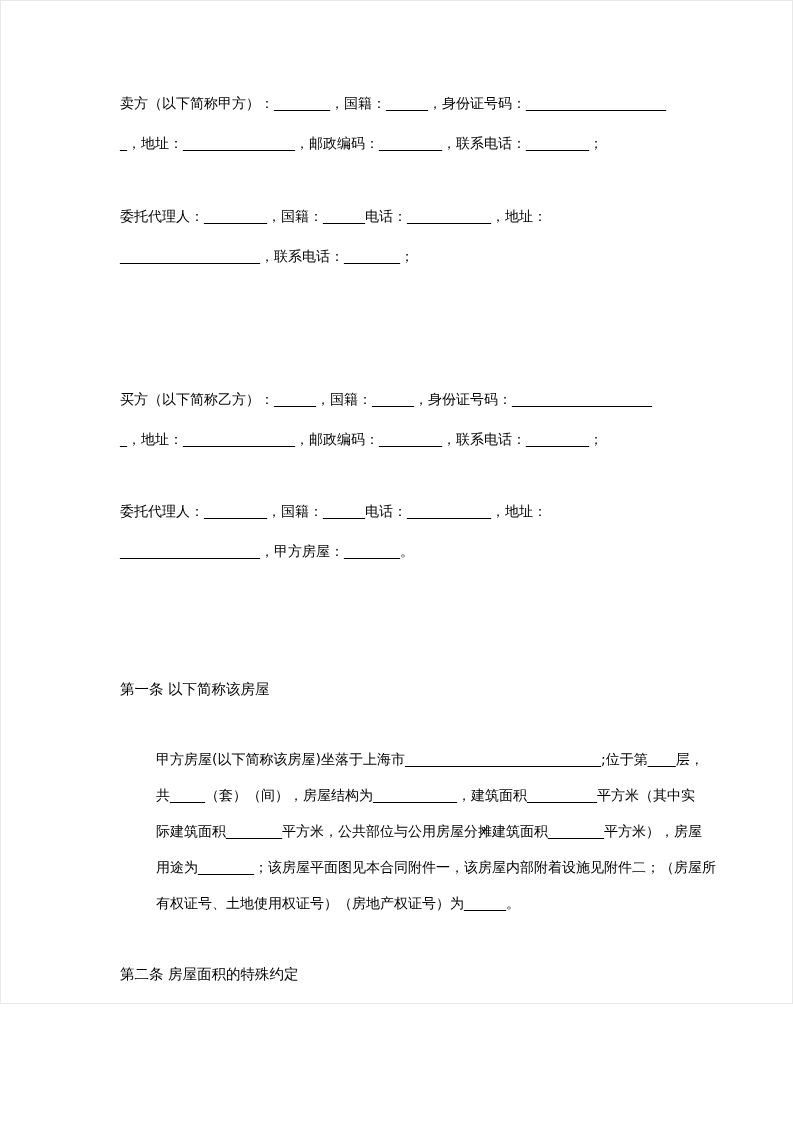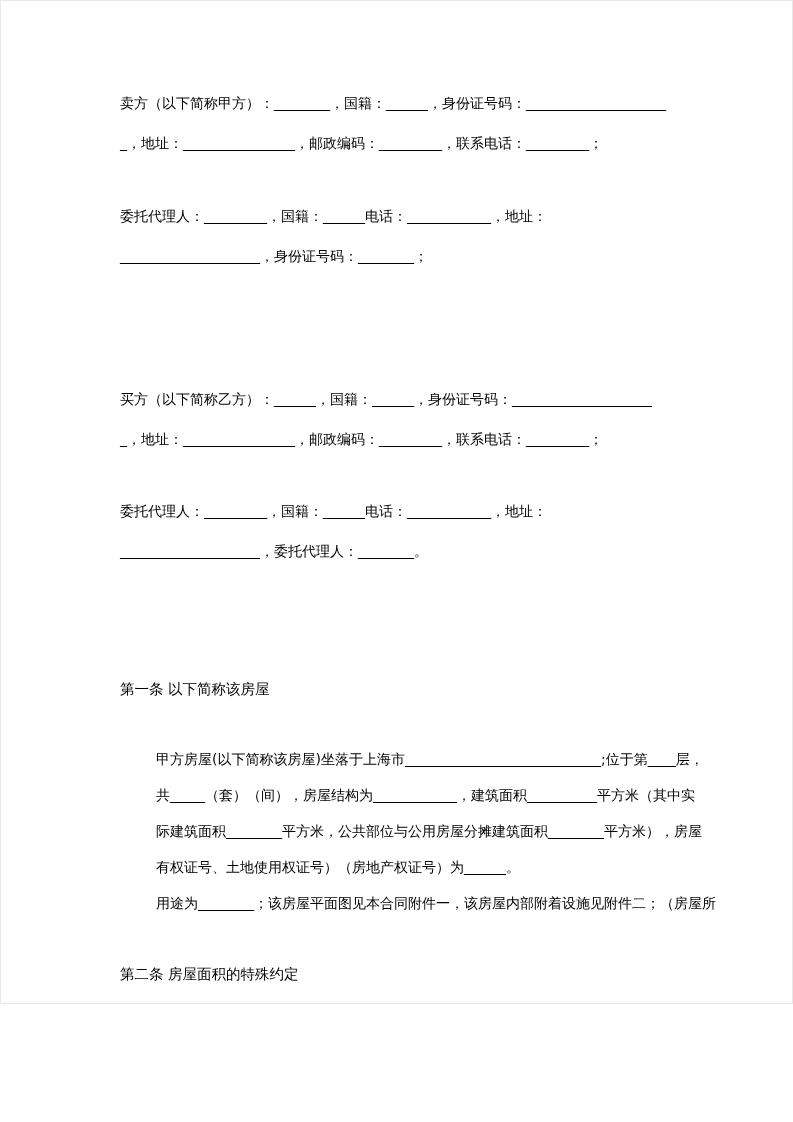--- a/index.html
+++ b/index.html
@@ -63,40 +63,40 @@
 
 <div class="page">
 
   <div class="block party-block t-p1">
     <div class="doc-line">卖方（以下简称甲方）：________，国籍：______，身份证号码：____________________</div>
     <div class="doc-line">_，地址：________________，邮政编码：_________，联系电话：_________；</div>
   </div>
 
   <div class="block party-block t-p2">
     <div class="doc-line">委托代理人：_________，国籍：______电话：____________，地址：</div>
-    <div class="doc-line">____________________，身份证号码：________；</div>
+    <div class="doc-line">____________________，联系电话：________；</div>
   </div>
 
   <div class="block party-block t-p3">
     <div class="doc-line">买方（以下简称乙方）：______，国籍：______，身份证号码：____________________</div>
     <div class="doc-line">_，地址：________________，邮政编码：_________，联系电话：_________；</div>
   </div>
 
   <div class="block party-block t-p4">
     <div class="doc-line">委托代理人：_________，国籍：______电话：____________，地址：</div>
-    <div class="doc-line">____________________，委托代理人：________。</div>
+    <div class="doc-line">____________________，甲方房屋：________。</div>
   </div>
 
   <div class="heading t-h1">第一条 以下简称该房屋</div>
 
   <div class="block body-block t-p5">
     <div class="doc-line">甲方房屋(以下简称该房屋)坐落于上海市____________________________;位于第____层，</div>
     <div class="doc-line">共_____（套）（间），房屋结构为____________，建筑面积__________平方米（其中实</div>
     <div class="doc-line">际建筑面积________平方米，公共部位与公用房屋分摊建筑面积________平方米），房屋</div>
+    <div class="doc-line">用途为________；该房屋平面图见本合同附件一，该房屋内部附着设施见附件二；（房屋所</div>
     <div class="doc-line">有权证号、土地使用权证号）（房地产权证号）为______。</div>
-    <div class="doc-line">用途为________；该房屋平面图见本合同附件一，该房屋内部附着设施见附件二；（房屋所</div>
   </div>
 
   <div class="heading t-h2">第二条 房屋面积的特殊约定</div>
 
   <div class="footer t-ft">第 1 页 共 7 页</div>
 
 </div>
 
 </body></html>

